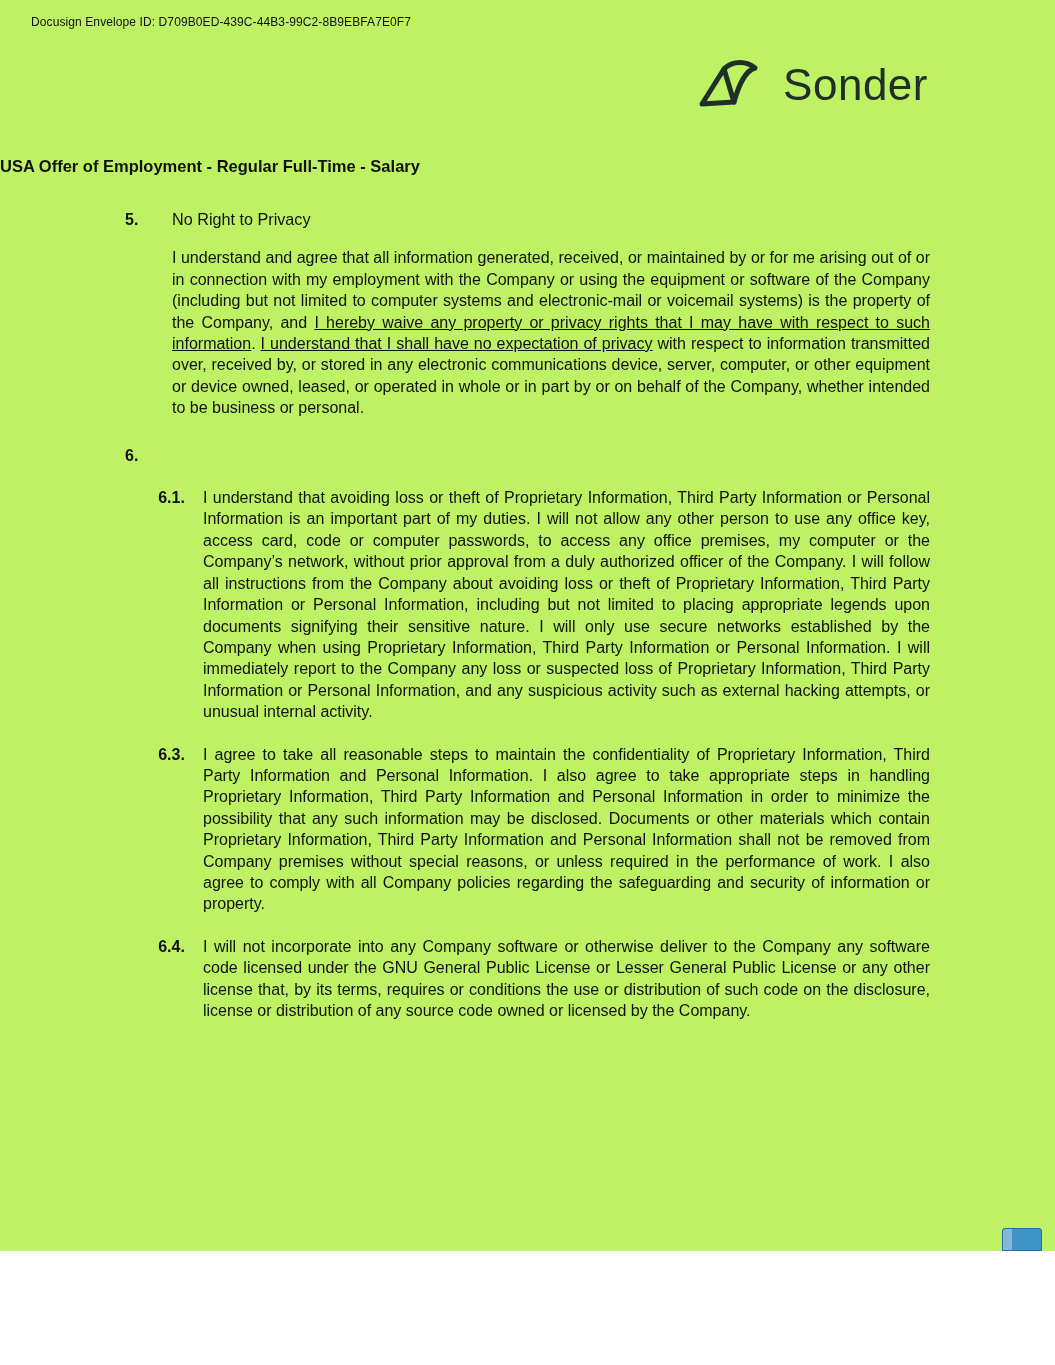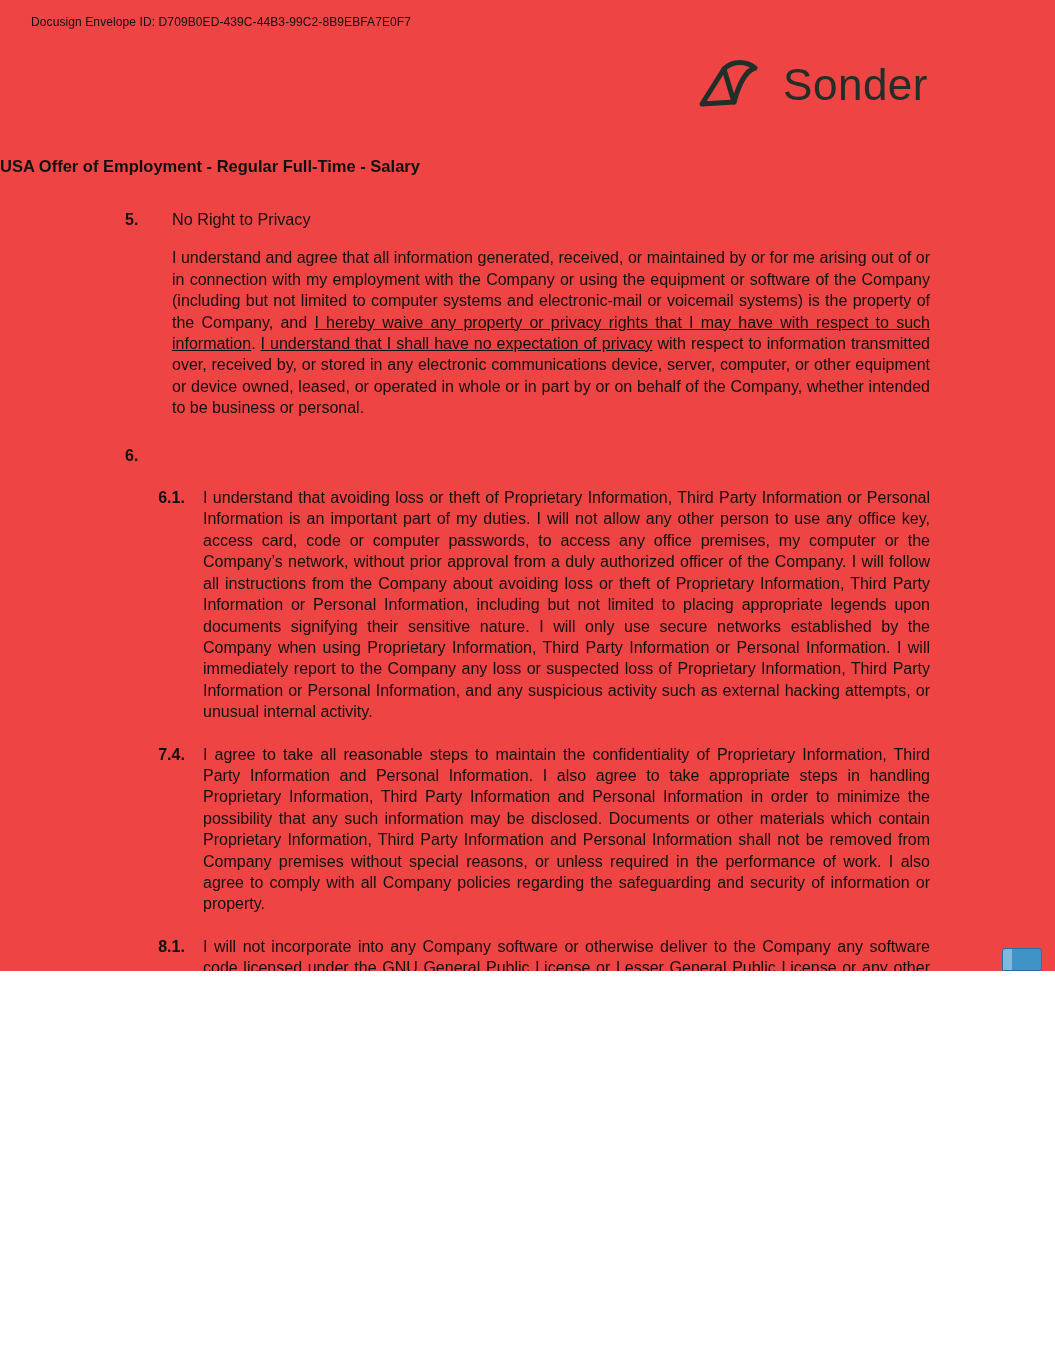--- a/index.html
+++ b/index.html
@@ -5,22 +5,22 @@
   :root{
     --brand:#203029;
     --text:#111111;
     --stamp:#3f93c6;
     --stamp-border:#2a6ea6;
   }
   html,body{margin:0;padding:0;background:#ffffff;}
   .page{
     position:relative;
     width:1055px;
-    height:971px;
-    background:#ef4444;
+    height:1251px;
+    background:#bef264;
     font-family:"Liberation Sans", sans-serif;
     color:var(--text);
     overflow:hidden;
   }
   .envelope-id{
     position:absolute;
     top:15px;
     left:31px;
     font-size:12px;
     letter-spacing:0.1px;
@@ -138,25 +138,25 @@
       </section>
       <section class="section">
         <div class="sec-row">
           <div class="sec-num">6.</div>
         </div>
         <div class="subsec-row">
           <div class="subsec-num">6.1.</div>
           <p class="para"><span>I understand that avoiding loss or theft of Proprietary Information, Third Party Information or Personal Information is an important part of my duties.  I will not allow any other person to use any office key, access card, code or computer passwords, to access any office premises, my computer or the Company’s network, without prior approval from a duly authorized officer of the Company.  I will follow all instructions from the Company about avoiding loss or theft of Proprietary Information, Third Party Information or Personal Information, including but not limited to placing appropriate legends upon documents signifying their sensitive nature.  I will only use secure networks established by the Company when using Proprietary Information, Third Party Information or Personal Information.  I will immediately report to the Company any loss or suspected loss of Proprietary Information, Third Party Information or Personal Information, and any suspicious activity such as external hacking attempts, or unusual internal activity.</span></p>
         </div>
         <div class="subsec-row">
-          <div class="subsec-num">7.4.</div>
+          <div class="subsec-num">6.3.</div>
           <p class="para"><span>I agree to take all reasonable steps to maintain the confidentiality of Proprietary Information, Third Party Information and Personal Information.  I also agree to take appropriate steps in handling Proprietary Information, Third Party Information and Personal Information in order to minimize the possibility that any such information may be disclosed.  Documents or other materials which contain Proprietary Information, Third Party Information and Personal Information shall not be removed from Company premises without special reasons, or unless required in the performance of work.  I also agree to comply with all Company policies regarding the safeguarding and security of information or property.</span></p>
         </div>
         <div class="subsec-row">
-          <div class="subsec-num">8.1.</div>
+          <div class="subsec-num">6.4.</div>
           <p class="para"><span>I will not incorporate into any Company software or otherwise deliver to the Company any software code licensed under the GNU General Public License or Lesser General Public License or any other license that, by its terms, requires or conditions the use or distribution of such code on the disclosure, license or distribution of any source code owned or licensed by the Company.</span></p>
         </div>
       </section>
     </div>
 
   <div class="initials-stamp">
     <span class="stamp-accent"></span>
   </div>
 
 </div>

